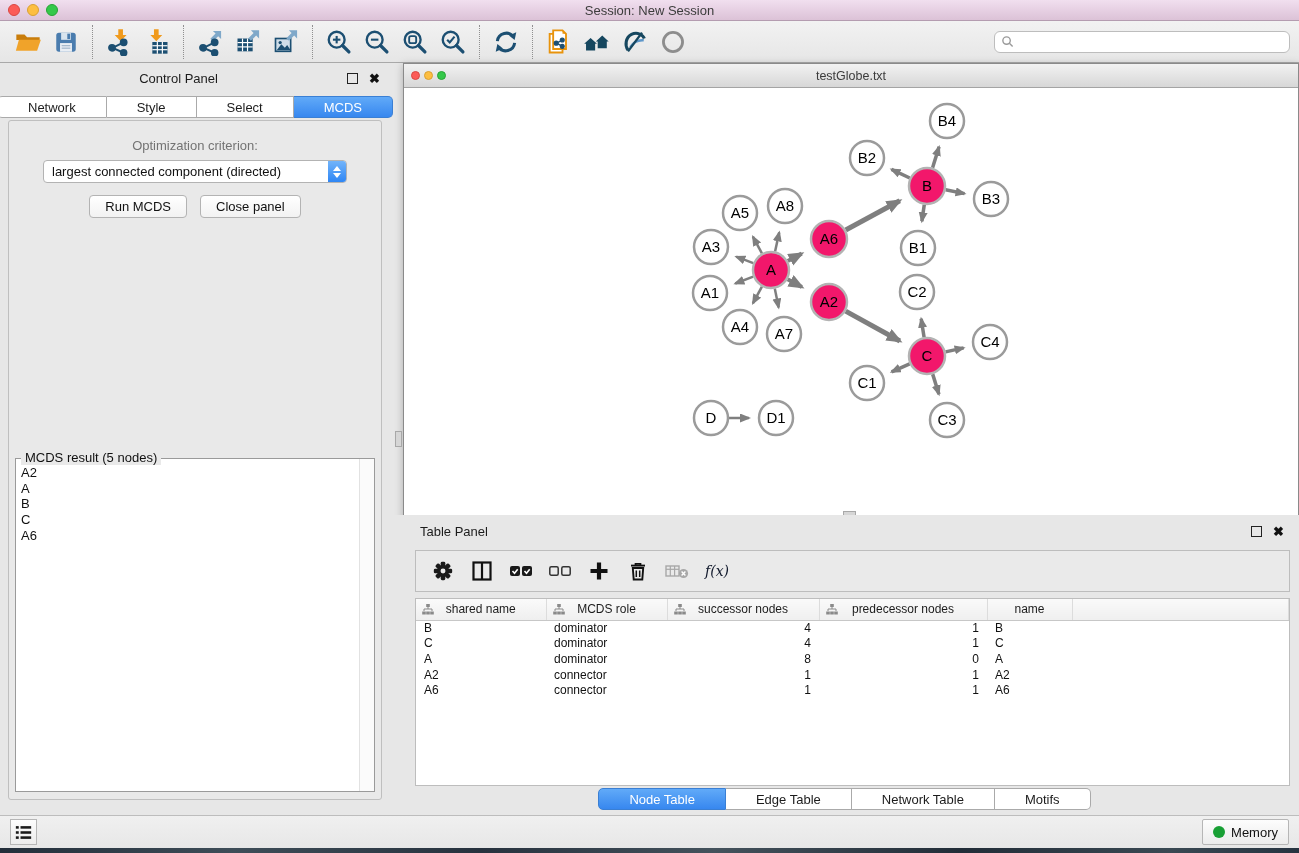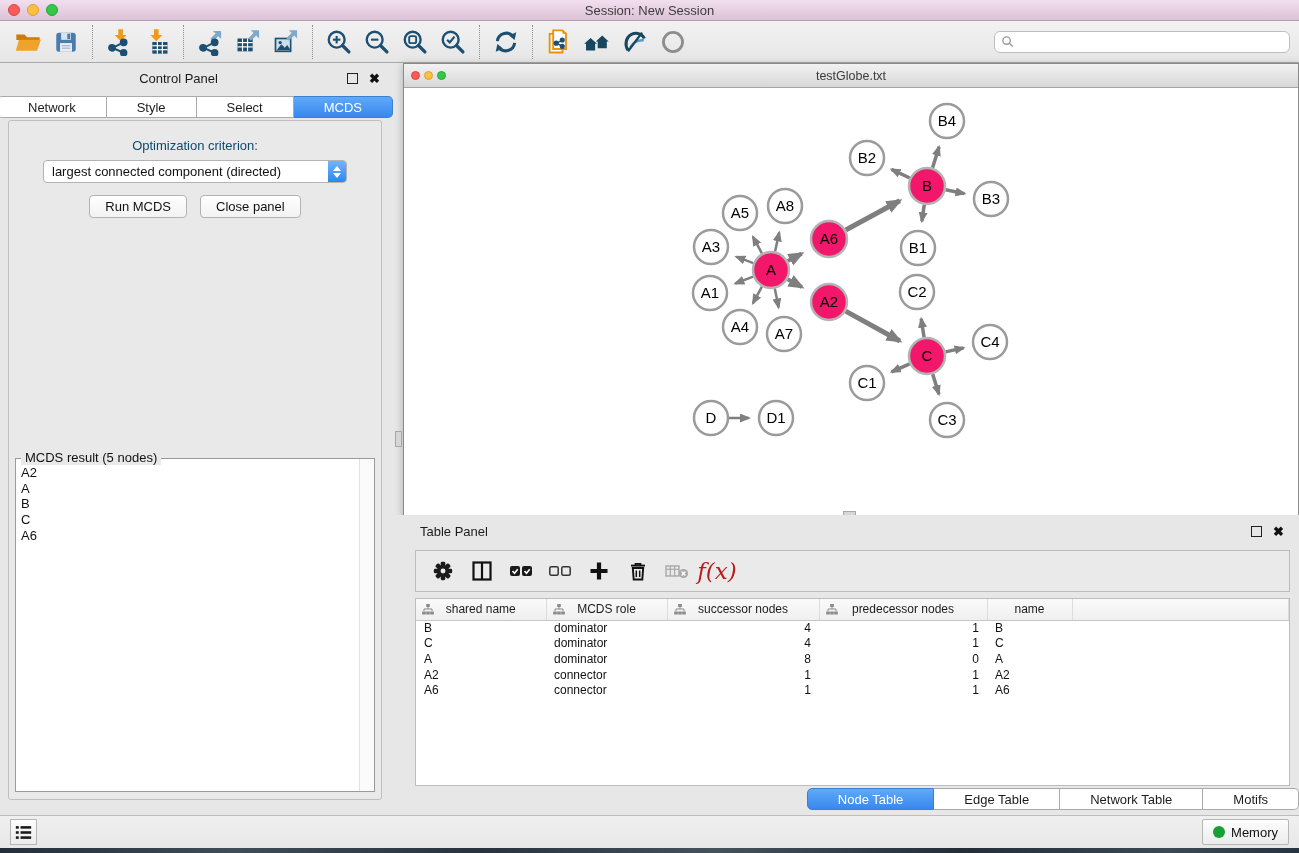--- a/index.html
+++ b/index.html
@@ -36,21 +36,21 @@
   .ph-float { width:11px; height:11px; border:1.5px solid #222; margin-right:11px; cursor:default; }
   .ph-close { font-size:13px; color:#111; font-weight:bold; cursor:default; line-height:11px; }
   .cp-tabs { display:flex; justify-content:center; margin-top:3px; }
   .tab { height:22px; background:#fff; border:1px solid #aaa; border-left:none; font-size:13px; color:#1c1c1c;
     display:flex; align-items:center; justify-content:center; padding:0 30px; cursor:default; }
   .tab:first-child { border-left:1px solid #aaa; border-radius:5px 0 0 5px; }
   .tab:last-child { border-radius:0 5px 5px 0; }
   .tab.active { background:linear-gradient(#61aaf8,#3787ef); border-color:#3a7fd4; color:#fff; }
   .cp-body { position:absolute; left:8px; right:8px; top:57px; bottom:15px;
     background:#e9e9e9; border:1px solid #bfbfbf; border-radius:3px; }
-  .opt-label { text-align:center; font-size:13px; color:#0c4a6e; margin-top:17px; }
+  .opt-label { text-align:center; font-size:13px; color:#737373; margin-top:17px; }
   .dropdown { position:relative; margin:7px 34px 0 34px; height:23px; background:#fff;
     border:1px solid #b3b3b3; border-radius:4px; display:flex; align-items:center; cursor:default; }
   .dropdown .dd-text { font-size:13px; color:#111; padding-left:8px; flex:1; white-space:nowrap; overflow:hidden; }
   .dd-stepper { width:18px; height:100%; background:linear-gradient(#72b4fa,#2f86f4); border-radius:0 3px 3px 0;
     display:flex; flex-direction:column; align-items:center; justify-content:center; gap:2px; }
   .dd-up { width:0; height:0; border-left:4px solid transparent; border-right:4px solid transparent; border-bottom:5px solid #fff; }
   .dd-down { width:0; height:0; border-left:4px solid transparent; border-right:4px solid transparent; border-top:5px solid #fff; }
   .cp-buttons { display:flex; justify-content:center; gap:13px; margin-top:12px; }
   .btn { height:23px; background:linear-gradient(#ffffff,#f2f2f2); border:1px solid #b3b3b3; border-radius:4px;
     font-size:13px; color:#111; padding:0 15px; display:flex; align-items:center; cursor:default; font-family:"Liberation Sans",sans-serif; }
@@ -75,31 +75,31 @@
   .v-handle { position:absolute; left:395px; top:431px; width:7px; height:16px; background:#d6d6d6; border:1px solid #a8a8a8; }
   .h-handle { position:absolute; left:843px; top:511px; width:13px; height:7px; background:#d6d6d6; border:1px solid #a8a8a8; }
 
   
   .table-panel { position:absolute; left:390px; top:515px; width:909px; height:300px; background:#e7e7e7; }
   .tp-header { height:32px; display:flex; align-items:center; padding:0 15px 0 30px; }
   .tp-header .ph-title { font-size:13px; color:#1c1c1c; flex:1; }
   .tp-toolbar { position:absolute; left:25px; right:9px; top:35px; height:42px; background:#eaeaea;
     border:1px solid #bdbdbd; display:flex; align-items:center; padding-left:12px; gap:9px; }
   .tp-icon { width:30px; height:30px; display:flex; align-items:center; justify-content:center; cursor:default; }
-  .fx-label { font-size:23px; font-family:"DejaVu Serif", serif; font-style:italic; color:#b91c1c; padding-left:2px; }
+  .fx-label { font-size:14px; font-family:"DejaVu Serif", serif; font-style:italic; color:#0f172a; padding-left:2px; }
   .tp-tablewrap { position:absolute; left:25px; right:9px; top:83px; height:188px; background:#fff; border:1px solid #bdbdbd; overflow:hidden; }
   table.node-table { border-collapse:collapse; table-layout:fixed; width:100%; }
   .node-table th { height:21px; background:linear-gradient(#fafafa,#efefef); border-bottom:1px solid #c7c7c7;
     border-right:1px solid #dcdcdc; font-size:12px; font-weight:normal; color:#1c1c1c; position:relative; }
   .node-table th .th-inner { display:flex; align-items:center; justify-content:center; gap:5px; }
   .node-table th .tree-ico { position:absolute; left:6px; top:5px; }
   .node-table td { height:15.6px; font-size:12px; color:#111; padding:0 8px; white-space:nowrap; overflow:hidden; }
   .node-table td.al { text-align:left; }
   .node-table td.ar { text-align:right; }
-  .tp-tabs { position:absolute; left:0; right:0; top:273px; display:flex; justify-content:flex-end; }
+  .tp-tabs { position:absolute; left:0; right:0; top:273px; display:flex; justify-content:center; }
   .tp-tabs .tab { font-size:13px; }
 
   
   .statusbar { position:absolute; left:0; top:815px; width:1299px; height:33px;
     background:linear-gradient(#f0f0f0,#e7e7e7); border-top:1px solid #bdbdbd;
     display:flex; align-items:center; padding:0 10px; }
   .sb-listbtn { width:27px; height:26px; background:linear-gradient(#fdfdfd,#ececec); border:1px solid #b6b6b6;
     display:flex; align-items:center; justify-content:center; cursor:default; }
   .sb-spacer { flex:1; }
   .memory-btn { height:26px; background:linear-gradient(#fdfdfd,#ececec); border:1px solid #b6b6b6; border-radius:2px;

